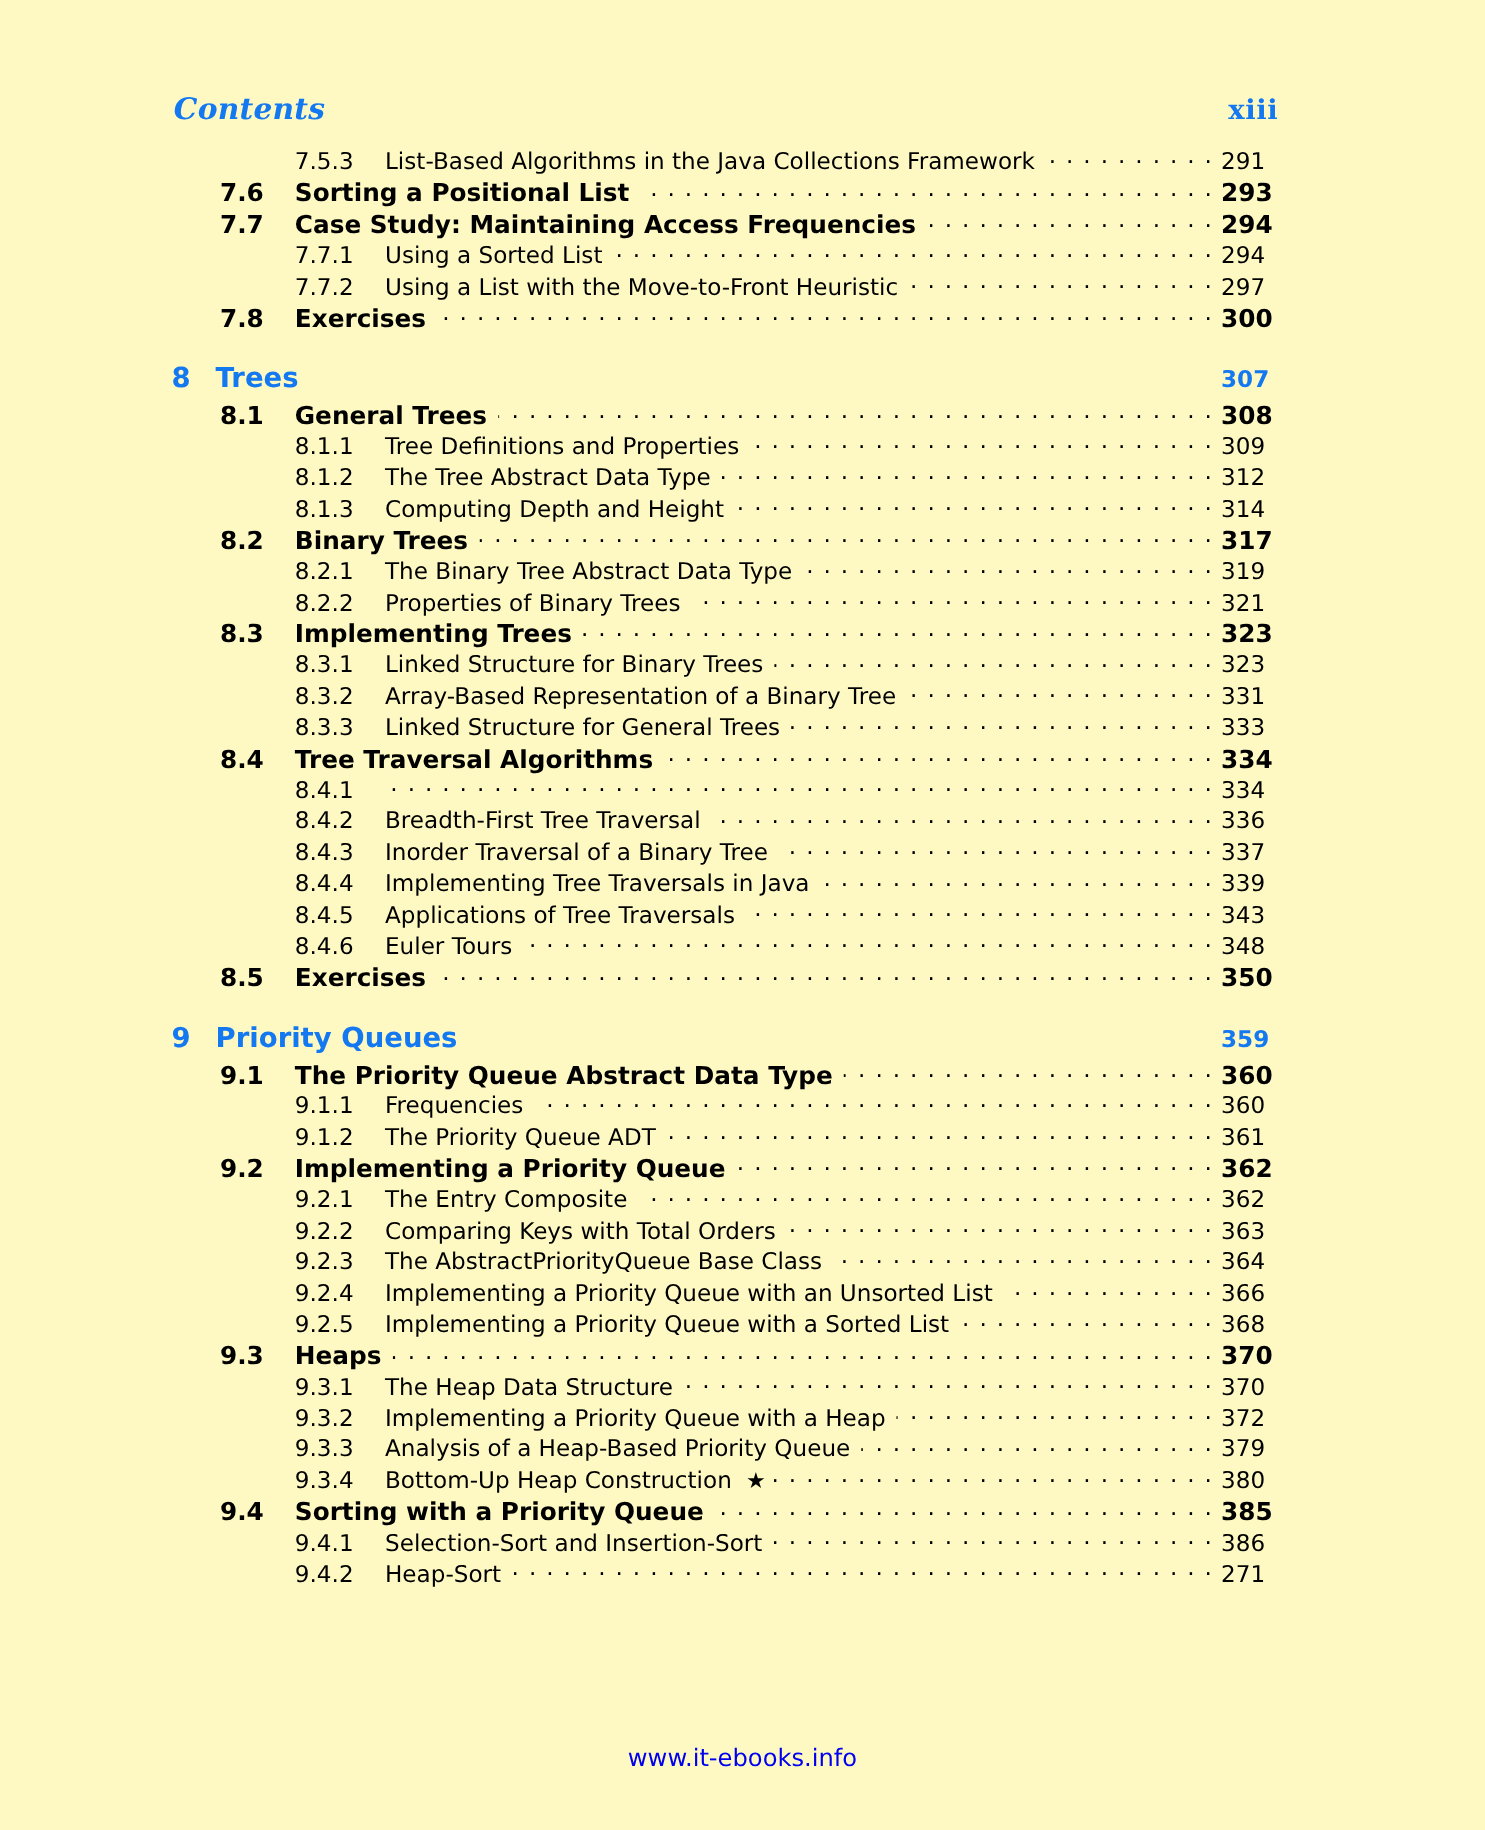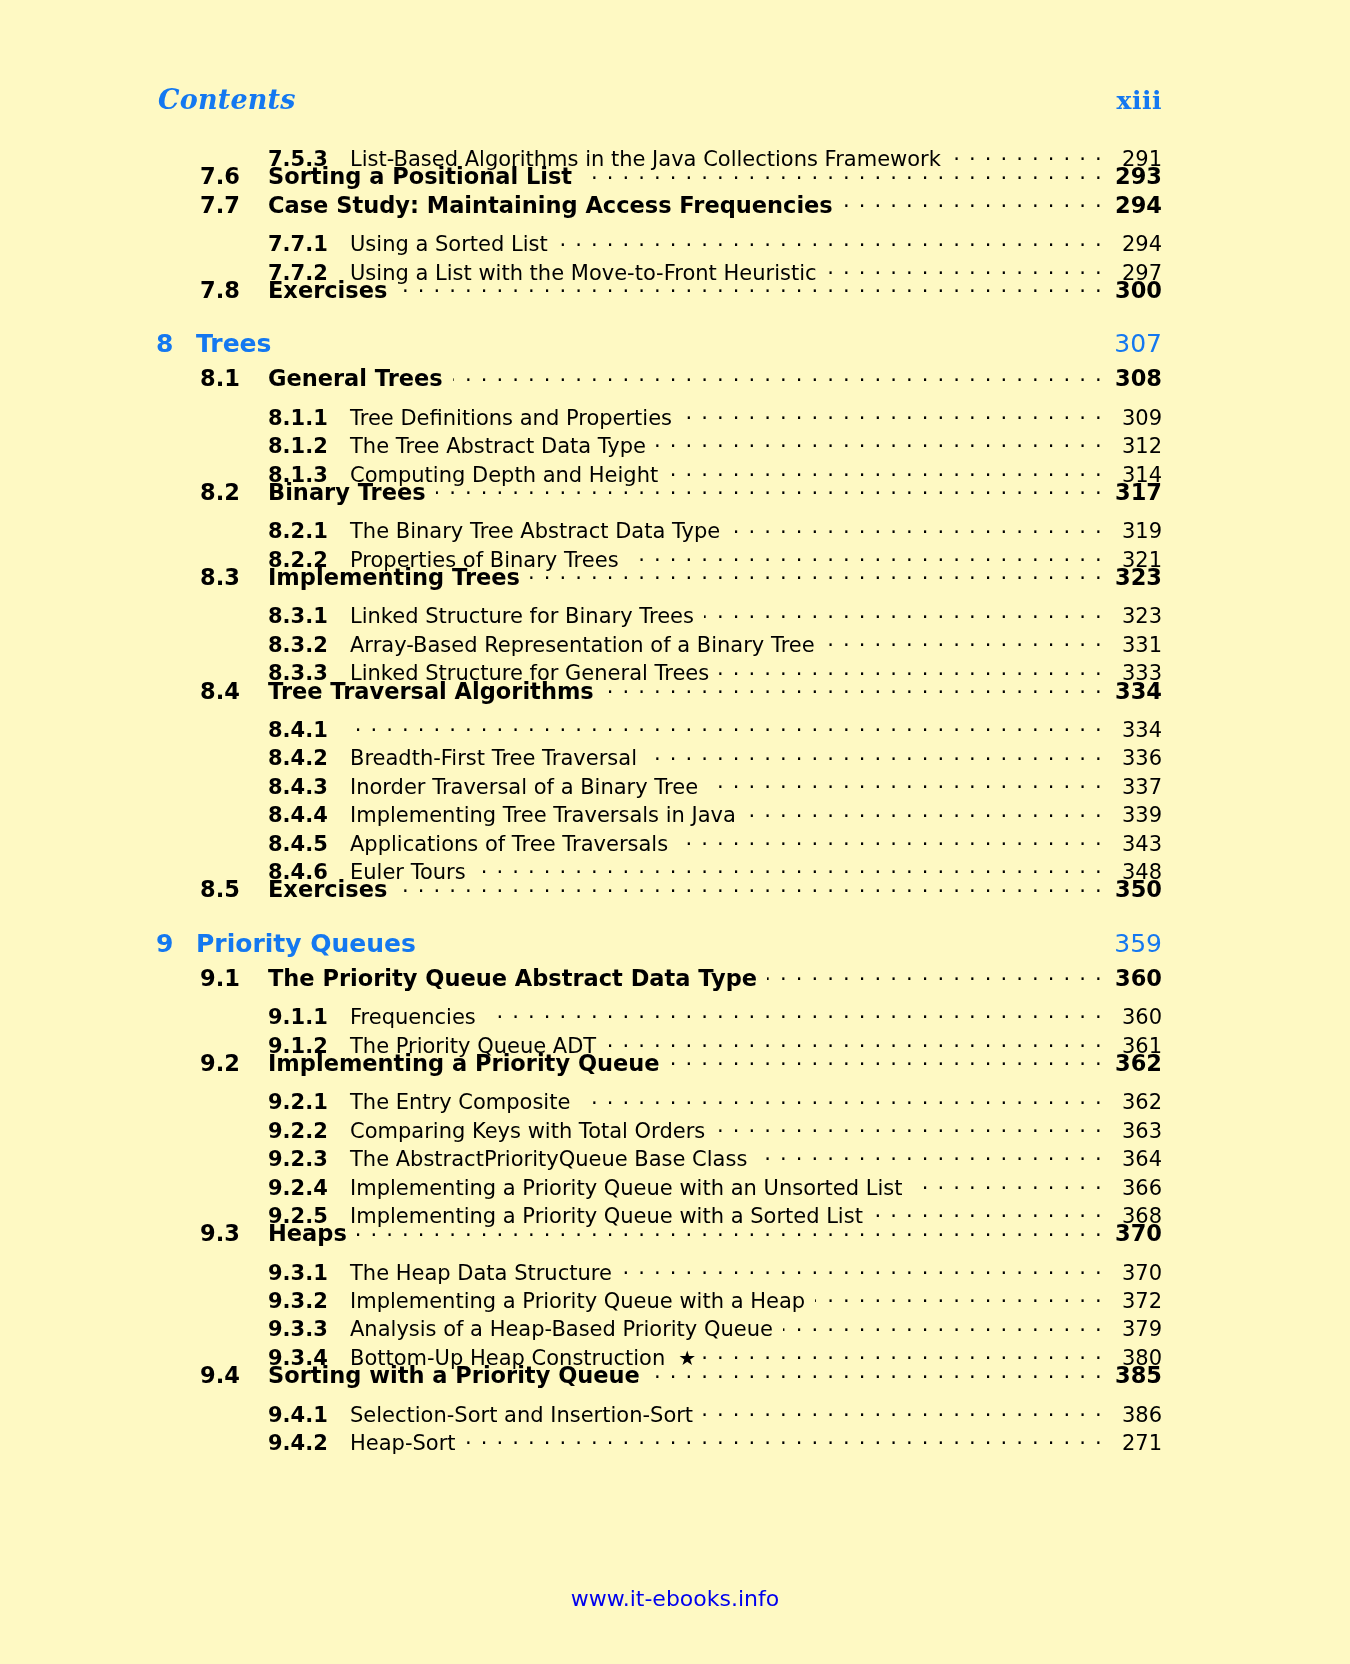--- a/index.html
+++ b/index.html
@@ -93,42 +93,42 @@
     position: absolute;
     right: 0;
     bottom: 0.08em;
     white-space: nowrap;
     letter-spacing: 1.2px;
     font-size: 21px;
     color: #000;
   }
   .pg {
     flex: 0 0 auto;
-    text-align: right;
+    text-align: left;
     white-space: nowrap;
     padding-left: 5px;
     min-width: 52px;
   }
 
   
   .row.lvl1 .num {
     width: 40px;
     font-size: 25px;
     font-weight: bold;
     color: #1478f0;
     margin-left: -112px;
   }
   .row.lvl1 .title {
     font-size: 25px;
     font-weight: bold;
     color: #1478f0;
   }
   .row.lvl1 .pg {
-    font-size: 25px;
-    font-weight: normal;
+    font-size: 21px;
+    font-weight: bold;
     color: #1478f0;
   }
   .row.lvl1 .leader::before { content: ""; }
 
   
   .row.lvl2 .num {
     width: 68px;
     font-size: 22.5px;
     font-weight: bold;
     margin-left: -68px;
@@ -139,22 +139,21 @@
   }
   .row.lvl2 .pg {
     font-size: 22.5px;
     font-weight: bold;
   }
 
   
   .row.lvl3 .num {
     width: 82px;
     font-size: 21px;
-    font-weight: bold;
-    margin-top: 12px;
+    font-weight: normal;
   }
   .row.lvl3 .title {
     font-size: 21px;
     font-weight: normal;
   }
   .row.lvl3 .pg {
     font-size: 21px;
     font-weight: normal;
   }
 

